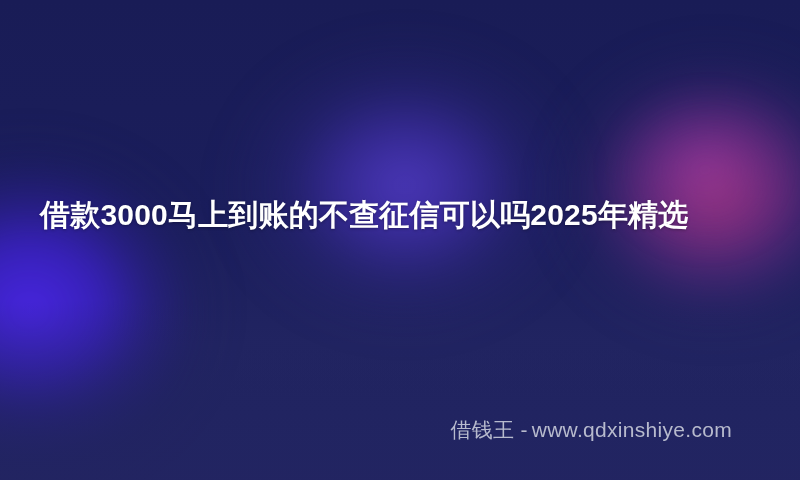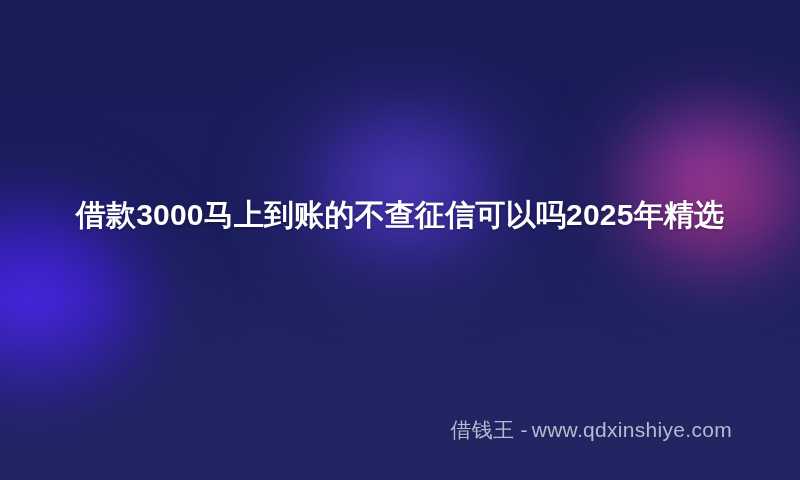--- a/index.html
+++ b/index.html
@@ -101,21 +101,21 @@
     background: linear-gradient(180deg, rgba(26,29,88,0) 0%, rgba(32,35,96,0.55) 60%, rgba(34,36,97,0.85) 100%);
     pointer-events: none;
   }
 
   
   .headline {
     position: absolute;
     left: 40px;
     right: 40px;
     top: 190px;
-    text-align: center;
+    text-align: left;
     color: #ffffff;
     font-size: 30px;
     font-weight: 700;
     line-height: 50px;
     letter-spacing: 0.2px;
     text-shadow: 0 1px 3px rgba(0,0,0,0.30);
     white-space: nowrap;
   }
   .headline-line {
     display: block;

